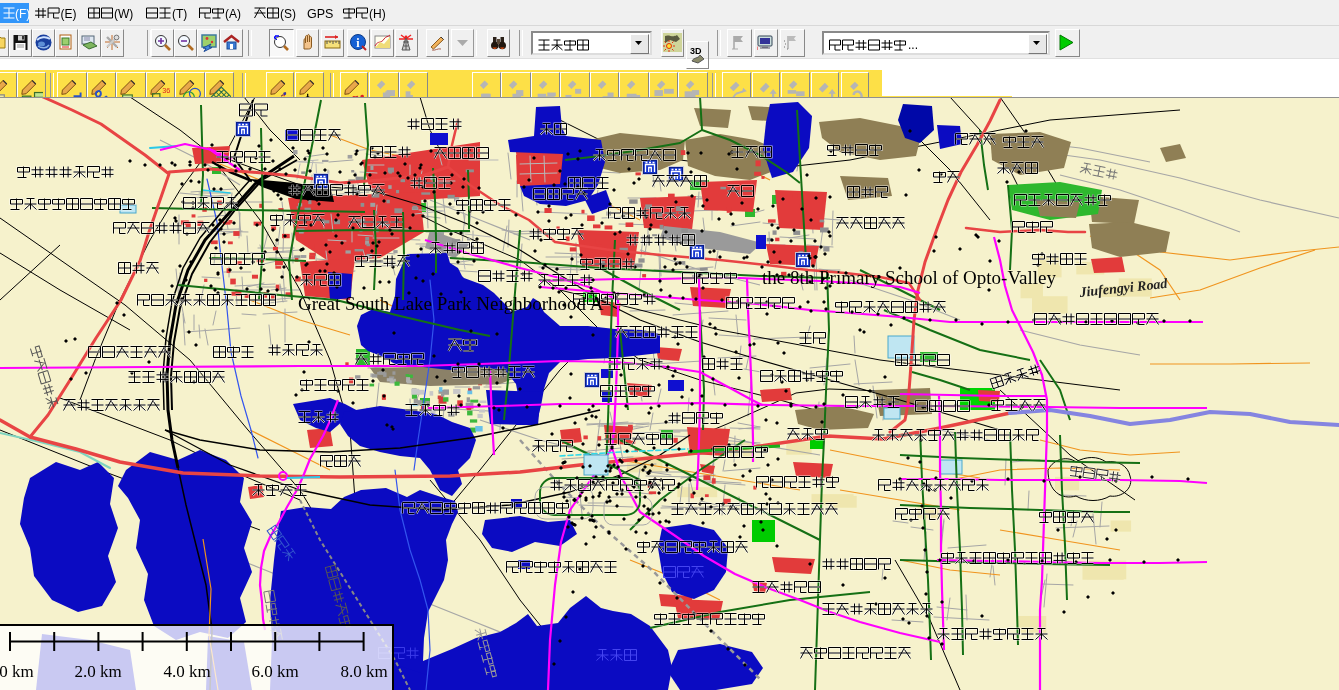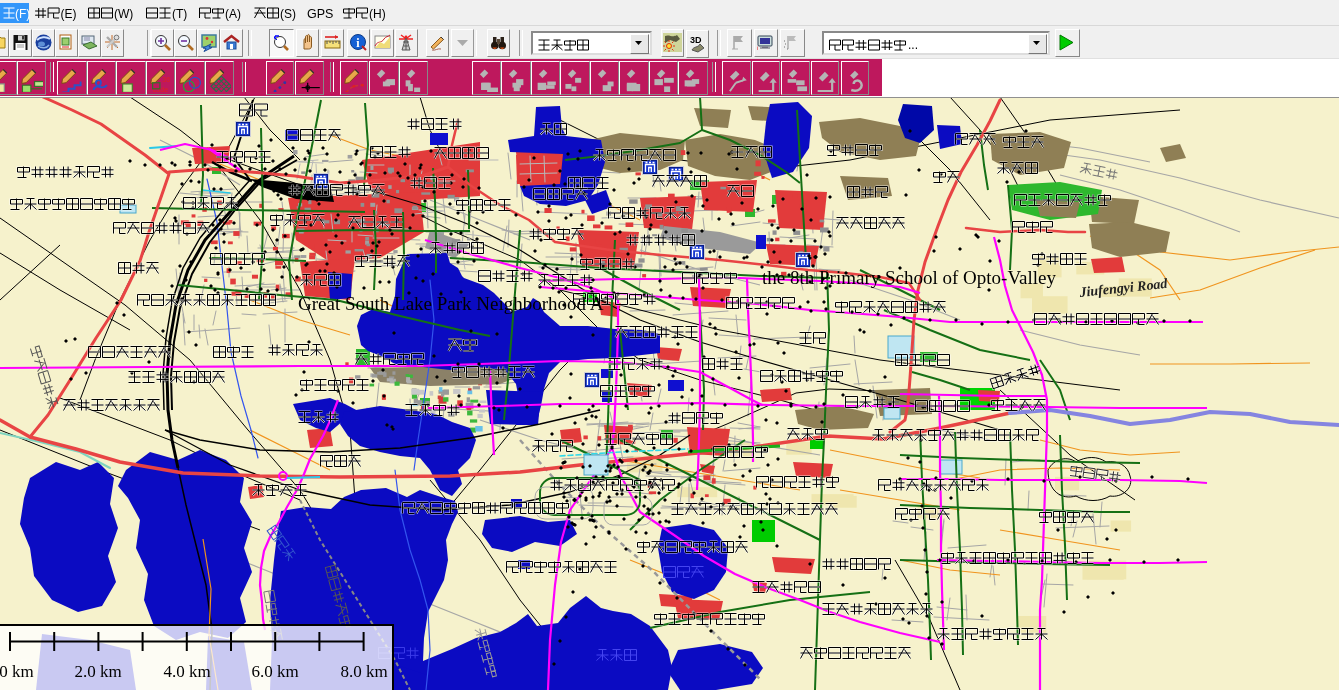--- a/index.html
+++ b/index.html
@@ -1,17 +1,17 @@
 <!DOCTYPE html>
 <html><head><meta charset="utf-8"><style>
 *{margin:0;padding:0}
 body{width:1339px;height:690px;overflow:hidden;font-family:"Liberation Sans",sans-serif;background:#fff}
 .menubar{position:absolute;left:0;top:0;width:1339px;height:25px;background:#f0f0f0;border-bottom:1px solid #d8d8d8}
 .tb1{position:absolute;left:0;top:26px;width:1339px;height:32px;background:#f0f0f0;border-bottom:1px solid #e0e0e0}
-.tb2{position:absolute;left:0;top:59px;width:1012px;height:37px;background:#be185d}
+.tb2{position:absolute;left:0;top:70px;width:1012px;height:37px;background:#fde047}
 .tbw{position:absolute;left:882px;top:59px;width:457px;height:37px;background:#fff}
 .map{position:absolute;left:0;top:97px;width:1339px;height:592px;border-top:1px solid #909090}
 </style></head><body>
 <div class="menubar">
     <svg width="1339" height="25" style="display:block">
       <rect x="0" y="3" width="29" height="20" fill="#3296fa"></rect>
       <path d="M3.5 8.0H14.5M9.0 8.0V18.0M3.5 18.0H14.5M3.5 13.0H14.5" fill="none" stroke="#fff" stroke-width="1"></path>
       <text x="15" y="17.5" font-family="Liberation Sans, sans-serif" font-size="12" fill="#fff">(F)</text>
       <path d="M35.1 11.0H46.1M35.1 15.2H46.1M38.7 8.0V18.0M43.0 8.0V18.0 M48.1 8.0V18.0M48.1 8.0H59.1V13.0H48.1M53.6 13.0V18.0M53.6 18.0H59.1" fill="none" stroke="#000" stroke-width="1"></path>
       <text x="60.6" y="17.5" font-family="Liberation Sans, sans-serif" font-size="12" fill="#000">(E)</text>
@@ -181,21 +181,21 @@
         </svg></div>
     </div>
     <div style="position:absolute;left:661px;top:3px;width:23px;height:28px;border:1px solid;border-color:#fff #888 #888 #fff;box-sizing:border-box">
       <svg width="19" height="19" style="position:absolute;left:1px;top:3px" viewBox="0 0 19 19">
         <rect x="0" y="0" width="19" height="19" fill="#cfd59a"></rect>
         <path d="M2 3c4-2 8 2 12-1l3 4-4 3-6-2-5 3z" fill="#5a5a40"></path>
         <circle cx="6" cy="13" r="2.5" fill="#ffe030" stroke="#e03010"></circle>
         <path d="M6 9v-2M6 17v2M2 13H0M12 13h-2M3 10L1.5 8.5M9 10l1.5-1.5M3 16l-1.5 1.5M9 16l1.5 1.5" stroke="#e03010"></path>
       </svg>
     </div>
-    <div style="position:absolute;left:686px;top:4px;width:23px;height:28px;border:1px solid;border-color:#fff #888 #888 #fff;box-sizing:border-box">
+    <div style="position:absolute;left:686px;top:15px;width:23px;height:28px;border:1px solid;border-color:#fff #888 #888 #fff;box-sizing:border-box">
       <svg width="19" height="19" style="position:absolute;left:1px;top:3px" viewBox="0 0 19 19">
         <text x="2" y="9" font-family="Liberation Sans" font-size="9" font-weight="bold" fill="#000">3D</text>
         <path d="M4 16c2-4 6-2 8-6l4 4-6 4z" fill="#8a8a6a" stroke="#555"></path>
       </svg>
     </div>
     <div style="position:absolute;left:717px;top:4px;width:2px;height:26px;border-left:1px solid #999;border-right:1px solid #fff"></div>
     <div style="position:absolute;left:727px;top:3px;width:25px;height:28px;border:1px solid;border-color:#fff #888 #888 #fff;box-sizing:border-box">
       <svg width="19" height="19" style="position:absolute;left:1px;top:3px" viewBox="0 0 19 19">
         <path d="M5 3v13" stroke="#aaa" stroke-width="1.6"></path>
         <path d="M5 3h9l-2.5 3L14 9H5z" fill="#aaa"></path>

